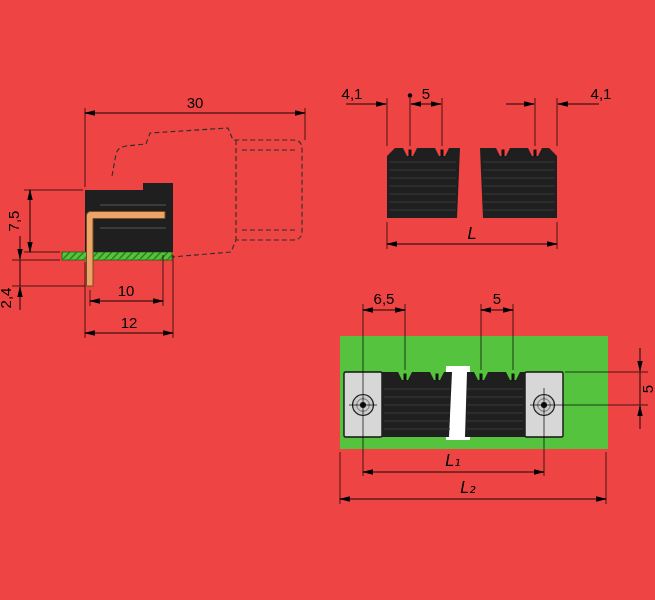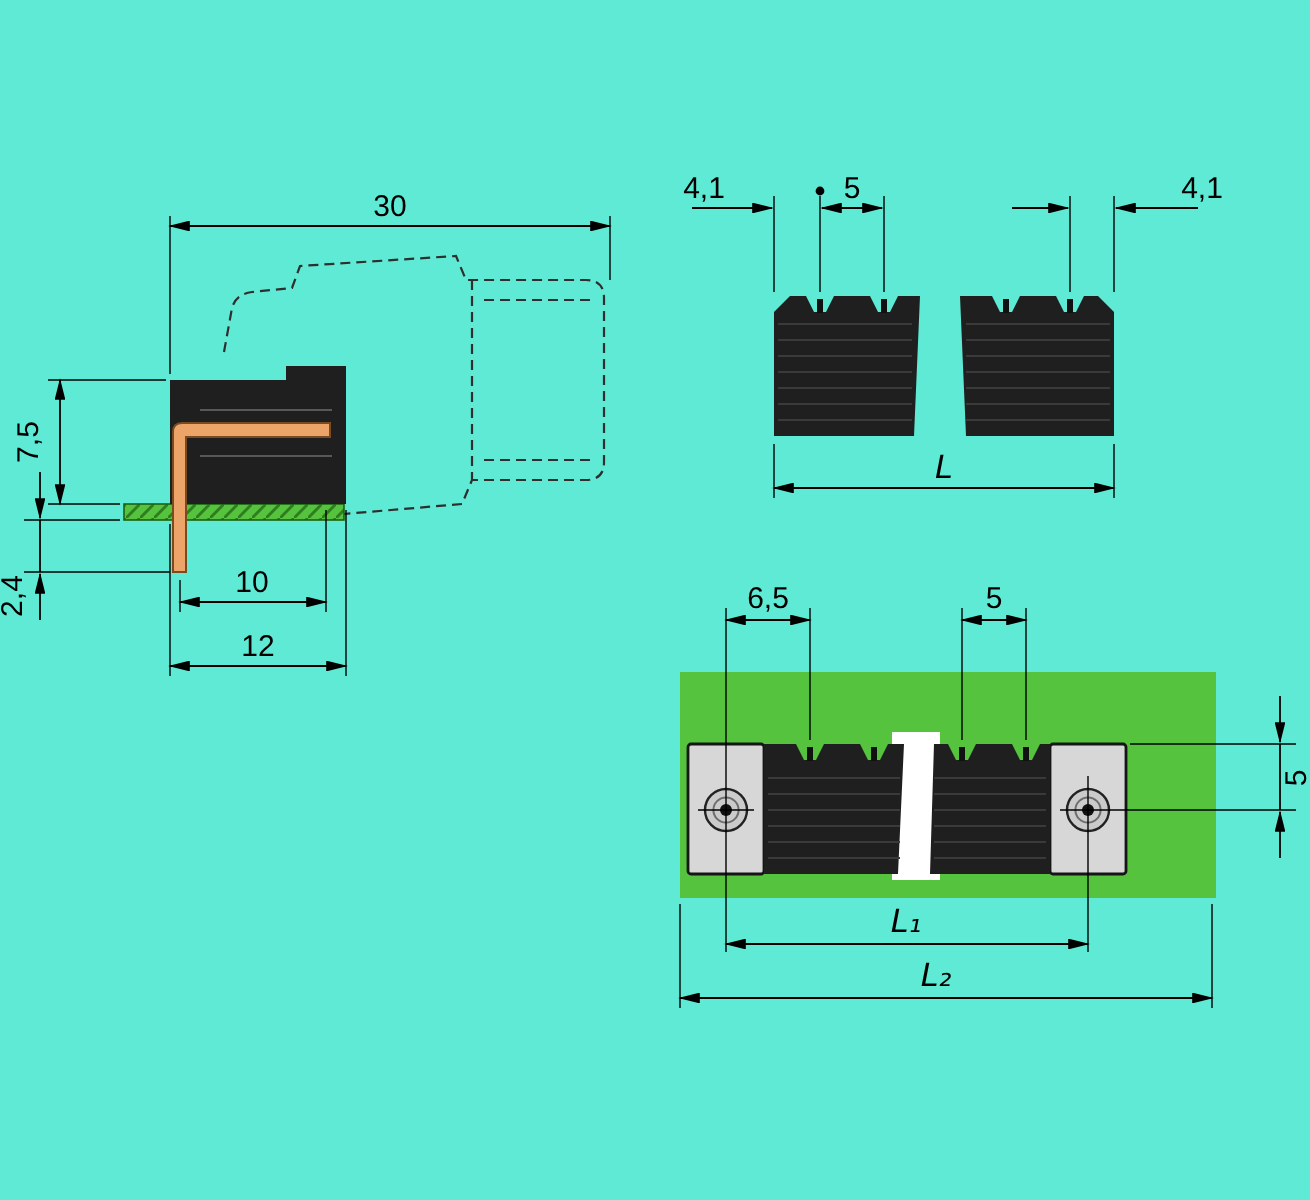--- a/index.html
+++ b/index.html
@@ -1,16 +1,16 @@
 <!DOCTYPE html>
 <html><head>
 <meta charset="utf-8">
 <style>
   html,body{margin:0;padding:0;background:#fff;}
-  .stage{width:655px;height:600px;position:relative;background:#5eead4;overflow:hidden;}
+  .stage{width:655px;height:600px;position:relative;background:#ef4444;overflow:hidden;}
   svg{display:block;}
   .ext{stroke:#000;stroke-width:.7;fill:none;}
   .dim{stroke:#000;stroke-width:.9;fill:none;}
   .dash{stroke:#2e2e2e;stroke-width:1.1;fill:none;stroke-dasharray:5 3;}
   .cav{stroke:#585858;stroke-width:1;}
   .tex{stroke:#3a3a3a;stroke-width:1.1;}
   .dim-label{font-family:"Liberation Sans",sans-serif;font-size:15px;fill:#000;}
   .dim-label-it{font-family:"DejaVu Sans",sans-serif;font-style:italic;font-size:16px;fill:#000;}
 </style>
 </head>

